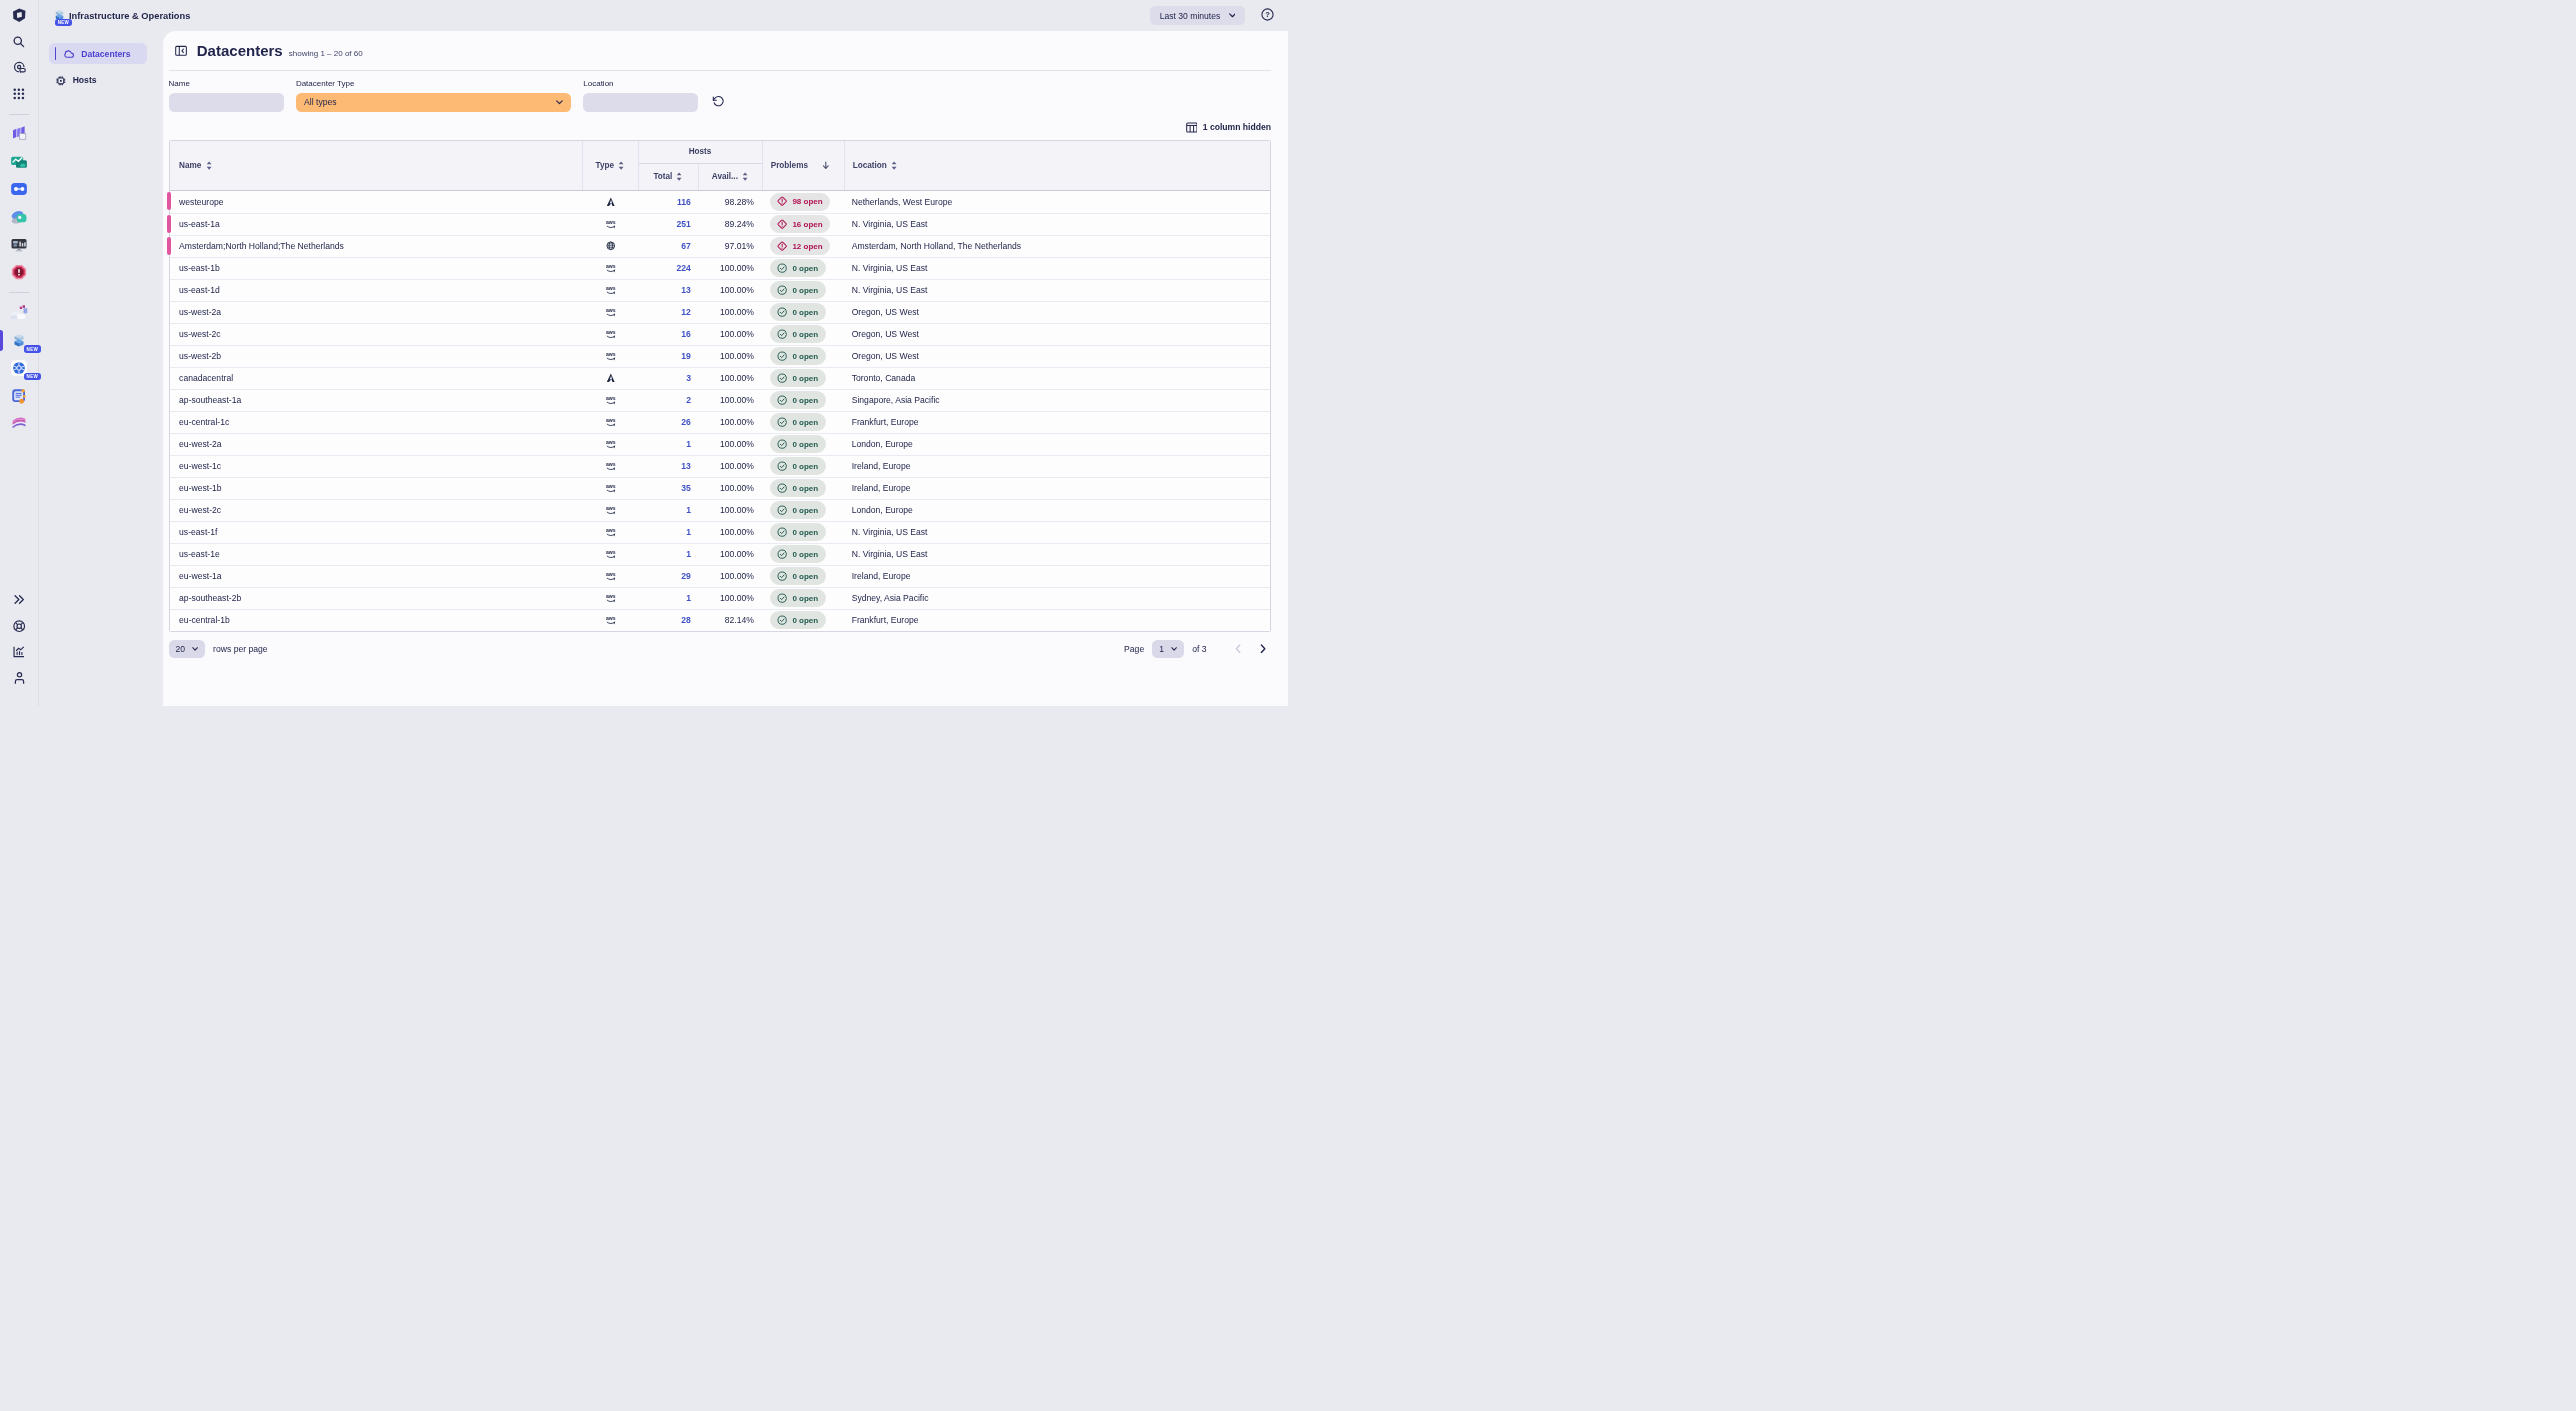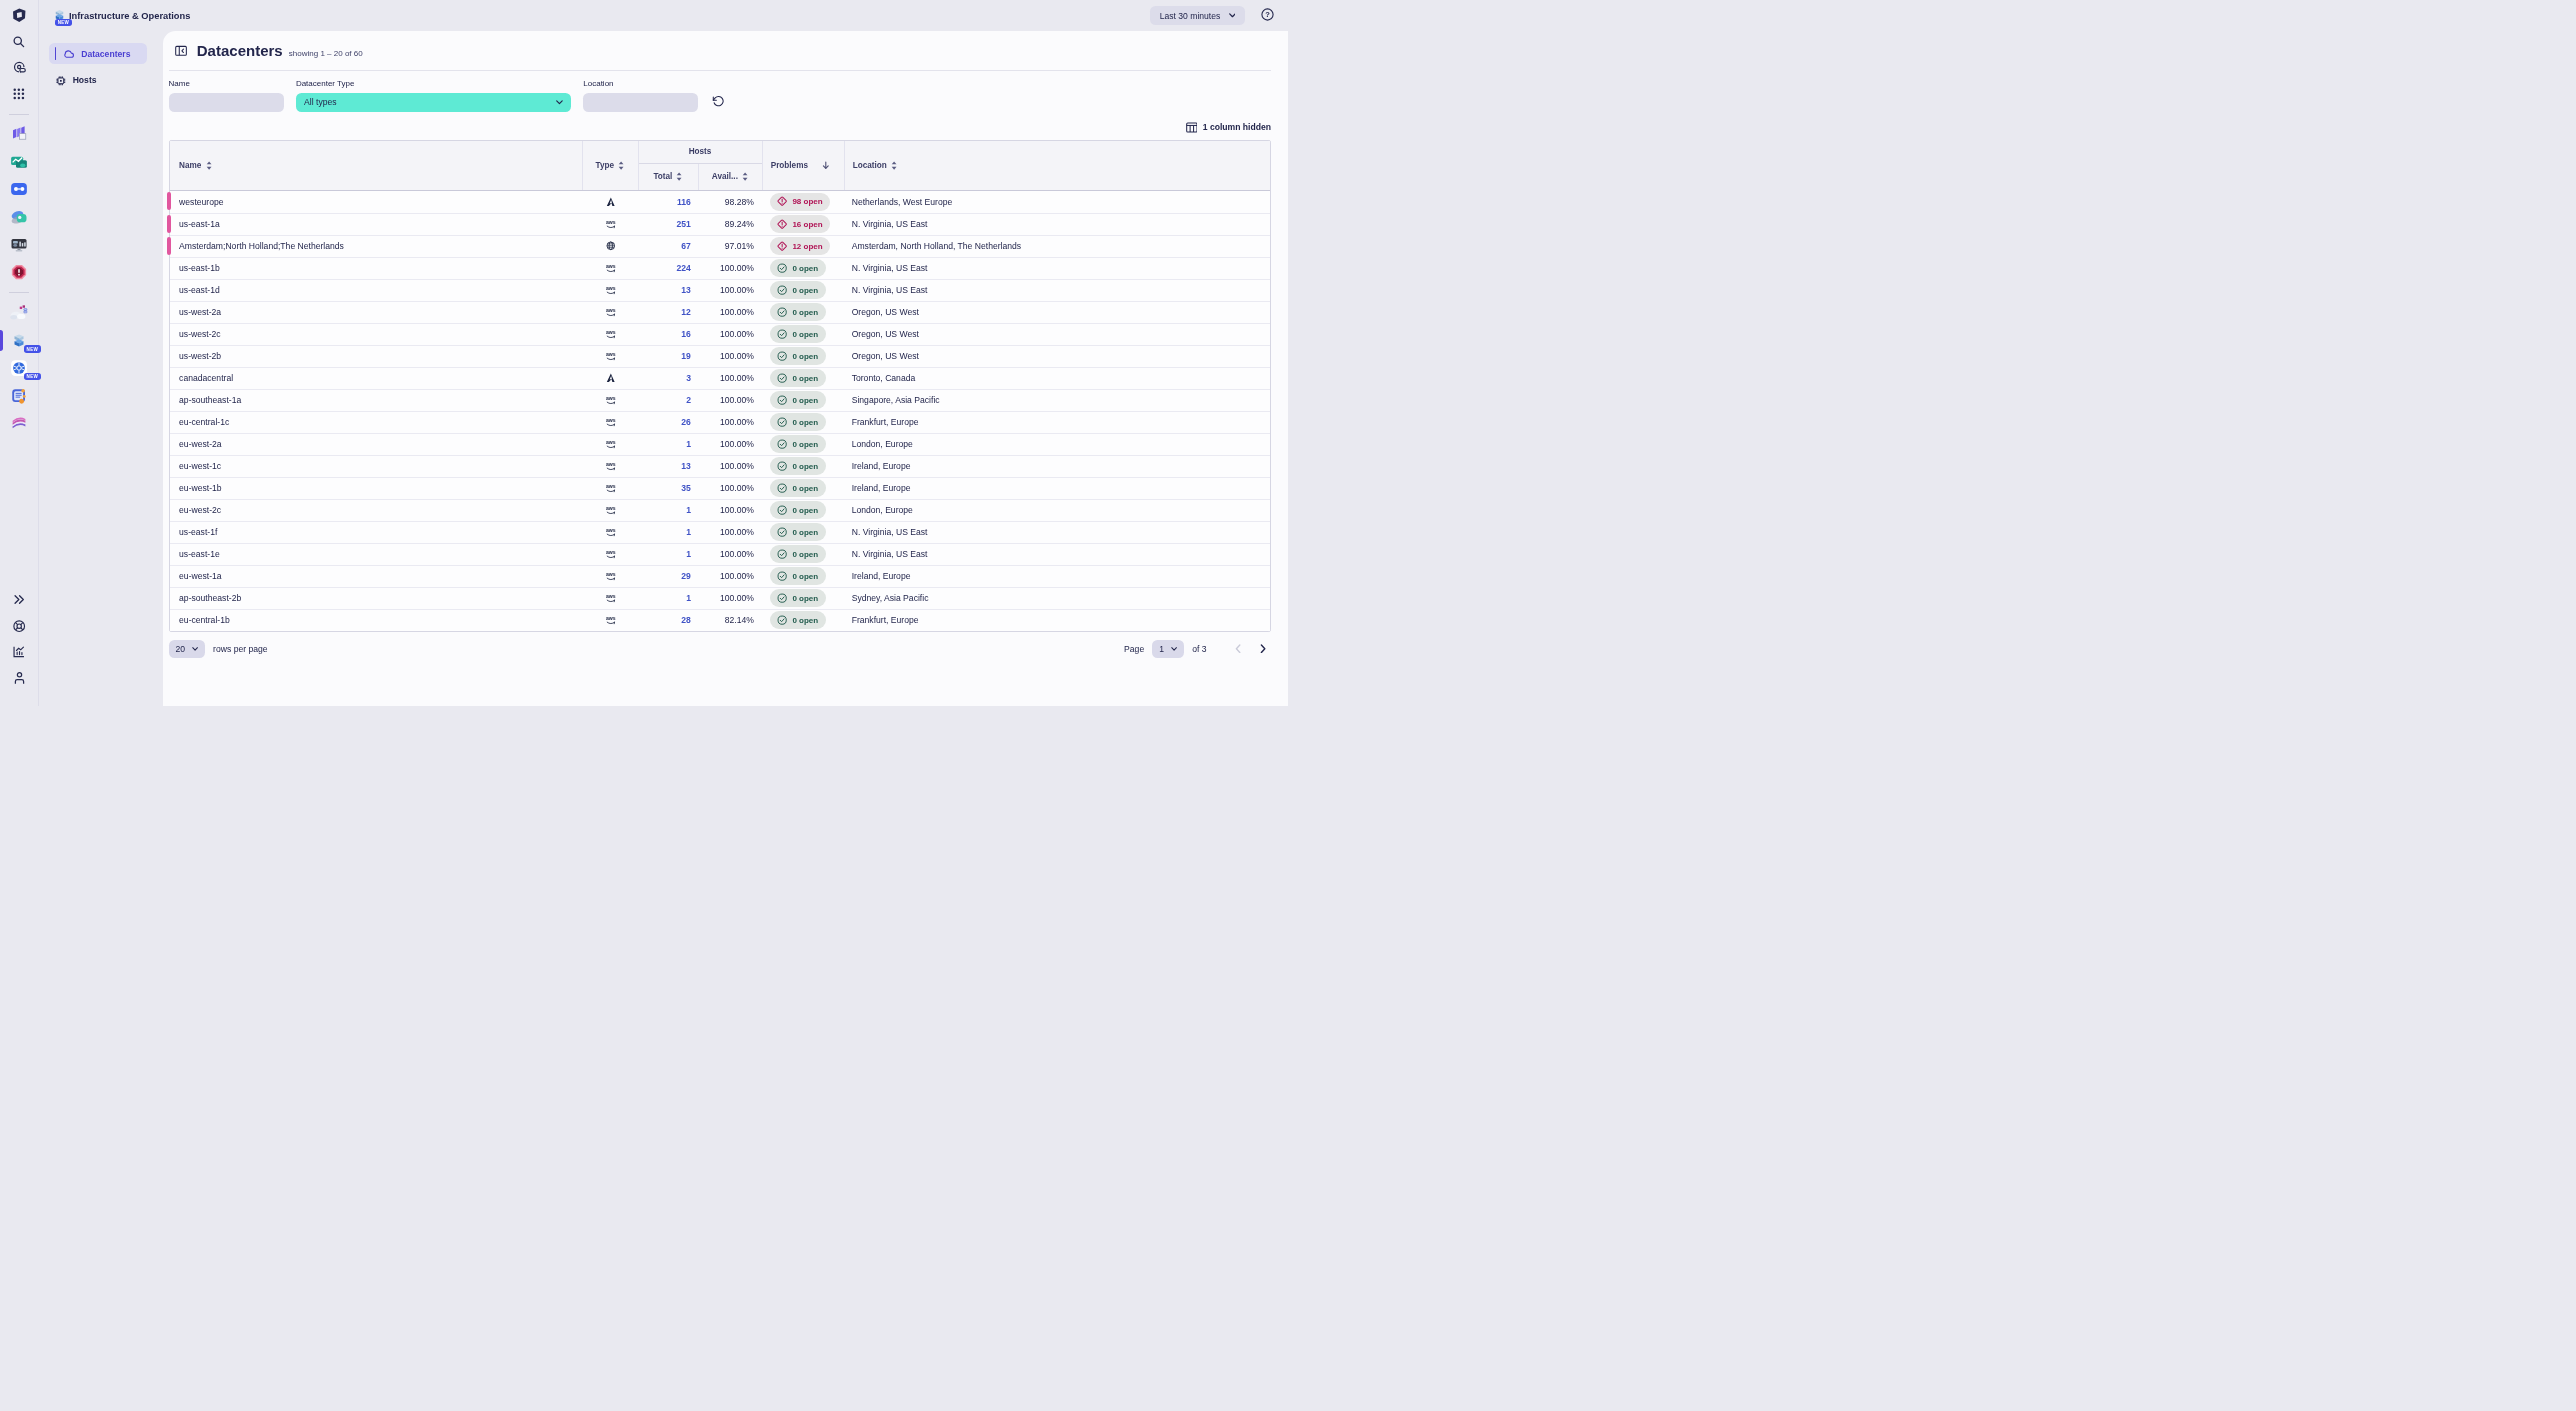--- a/index.html
+++ b/index.html
@@ -46,21 +46,21 @@
           border-bottom:0.7px solid #e3e3ec; flex:none; }
   .title-wrap { display:flex; align-items:baseline; gap:6.2px; }
   .page-title { font-size:15px; font-weight:800; color:#23264c; }
   .page-showing { font-size:8px; color:#40436a; }
 
   .filters { display:flex; gap:12.4px; padding:7.6px 0 9px; flex:none; }
   .field { display:flex; flex-direction:column; gap:5.5px; }
   .field > label { font-size:8px; color:#23264c; }
   .f-input { height:18.5px; border:none; border-radius:5.5px; background:#dcdcea; width:115px;
           padding:0 6.9px; font:inherit; font-size:8.6px; color:#23264c; }
-  .f-select { height:18.5px; border-radius:5.5px; background:#5eead4; width:275px; display:flex;
+  .f-select { height:18.5px; border-radius:5.5px; background:#fdba74; width:275px; display:flex;
           align-items:center; justify-content:space-between; padding:0 8.2px; font-size:8.6px; }
   .reset-btn { align-self:flex-end; margin-bottom:2.1px; margin-left:1.4px; height:15px; }
 
   .hiddencols-row { display:flex; justify-content:flex-end; padding:1.4px 0 6.9px; flex:none; }
   .hidden-btn { display:flex; align-items:center; gap:5.5px; font-size:8.6px; font-weight:700; color:#23264c; }
 
   
   .dtable { border:0.7px solid #d6d6e3; border-radius:2.1px; background:#fdfdfe; flex:none; }
   .thead { display:grid; grid-template-columns:413px 56px 60px 63px 82px 1fr;
           grid-template-rows:22.7px 26px; background:#f4f4f8; font-size:8.2px; font-weight:700;

